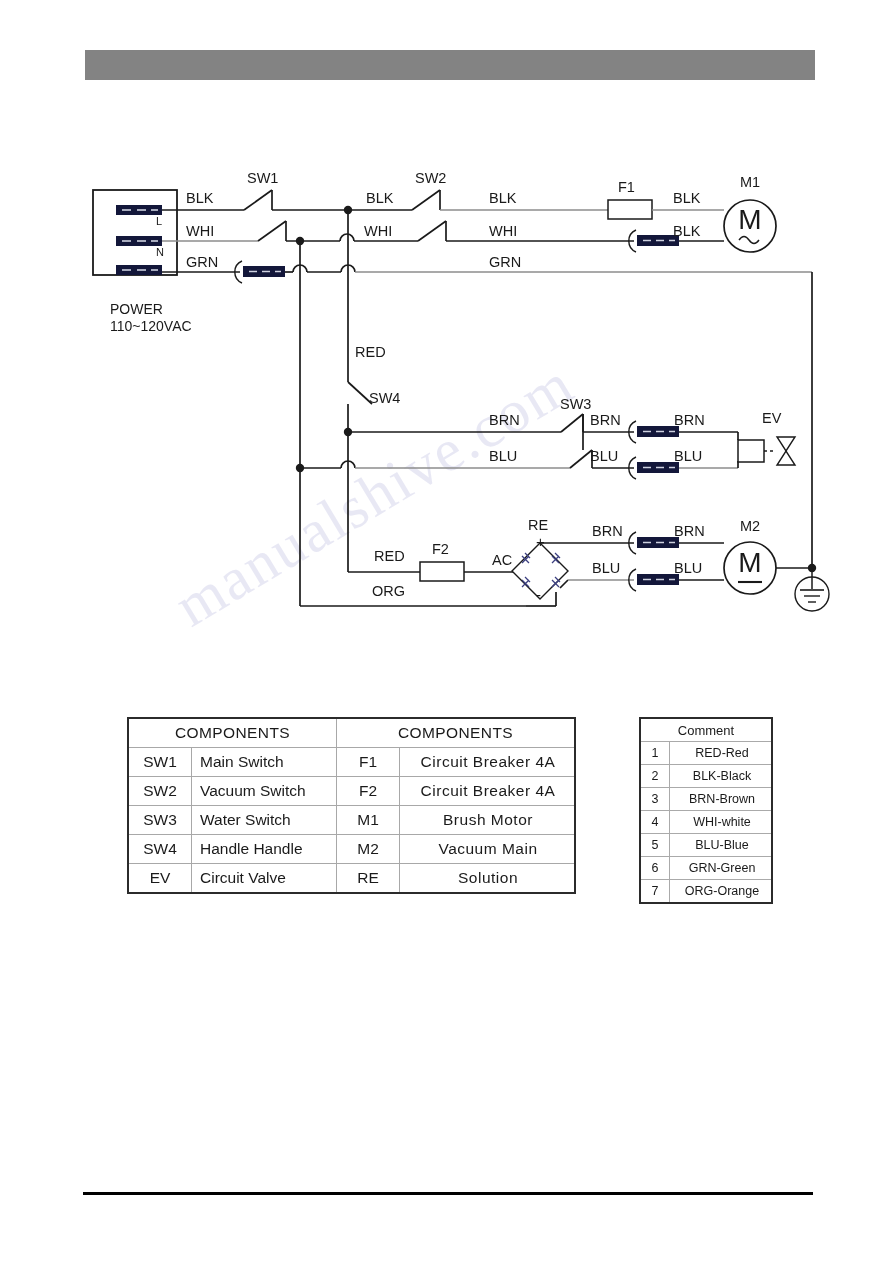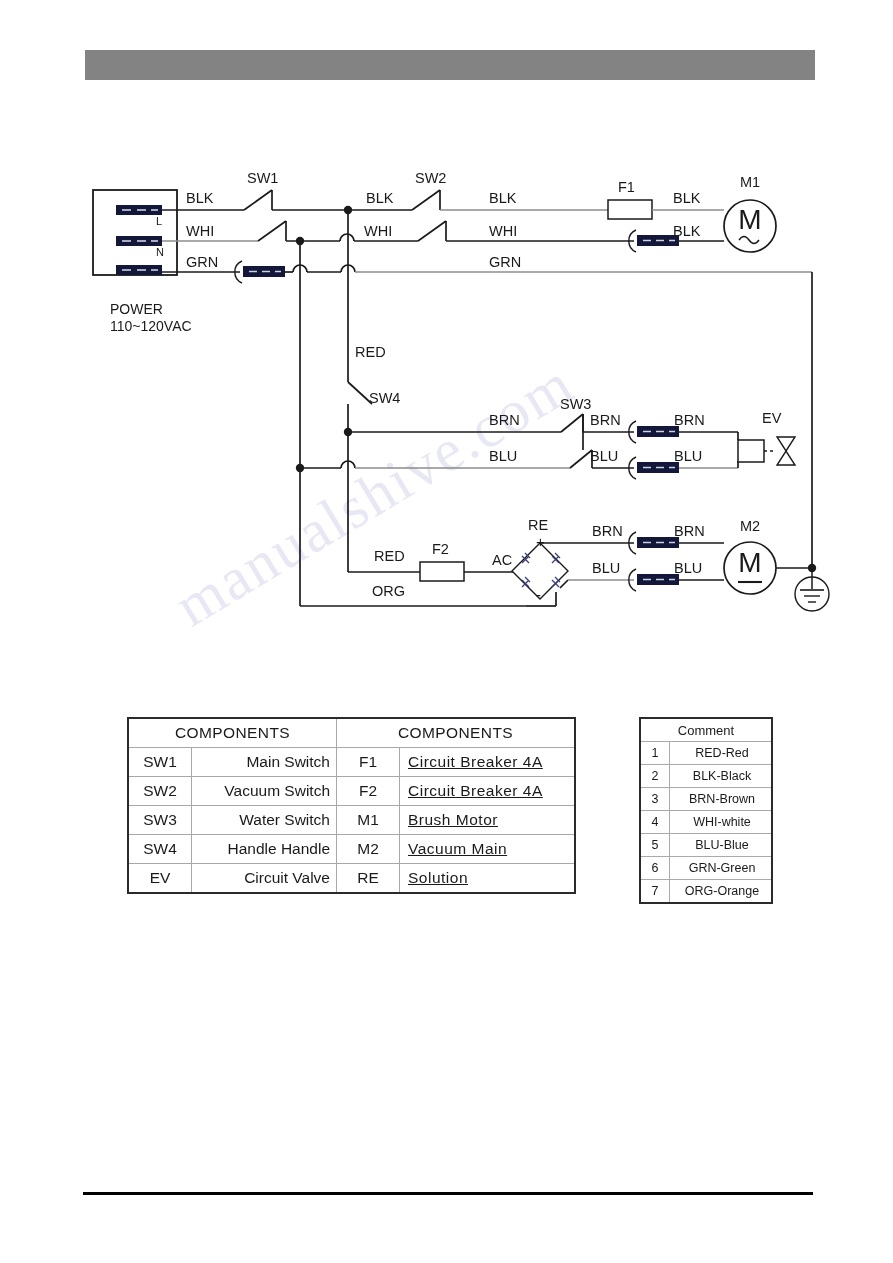--- a/index.html
+++ b/index.html
@@ -123,30 +123,29 @@
   table.grid.comp td.hdr {
     text-align: center;
     font-size: 15.5px;
     letter-spacing: 0.4px;
   }
   table.grid.comp td.code {
     text-align: center;
     width: 50px;
   }
   table.grid.comp td.desc {
-    text-align: right;
+    text-align: left;
     width: 130px;
     padding-left: 8px;
   }
   table.grid.comp td.desc-wide {
-    text-align: left;
+    text-align: center;
     width: 160px;
     padding-left: 8px;
     letter-spacing: 0.5px;
-    text-decoration: underline;
   }
 
   .comment-table-wrap {
     position: absolute;
     left: 599px;
     top: 717px;
     margin-left: 40px;
   }
   table.grid.cmt {
     border: 2px solid #2b2b2b;

